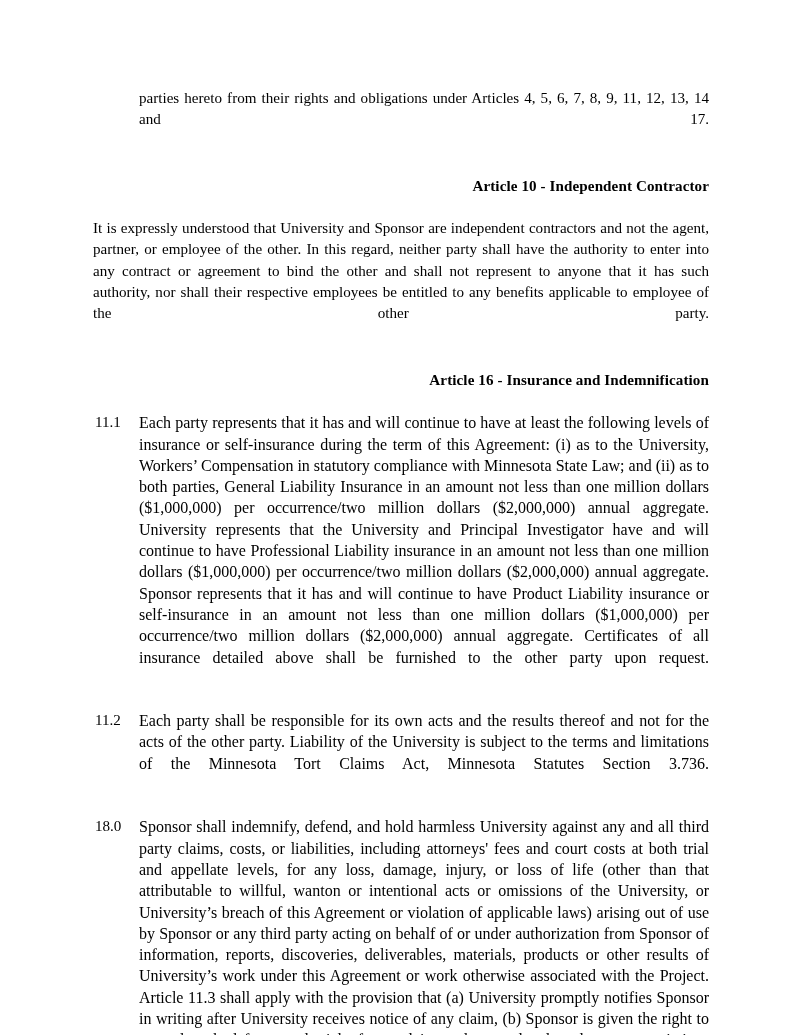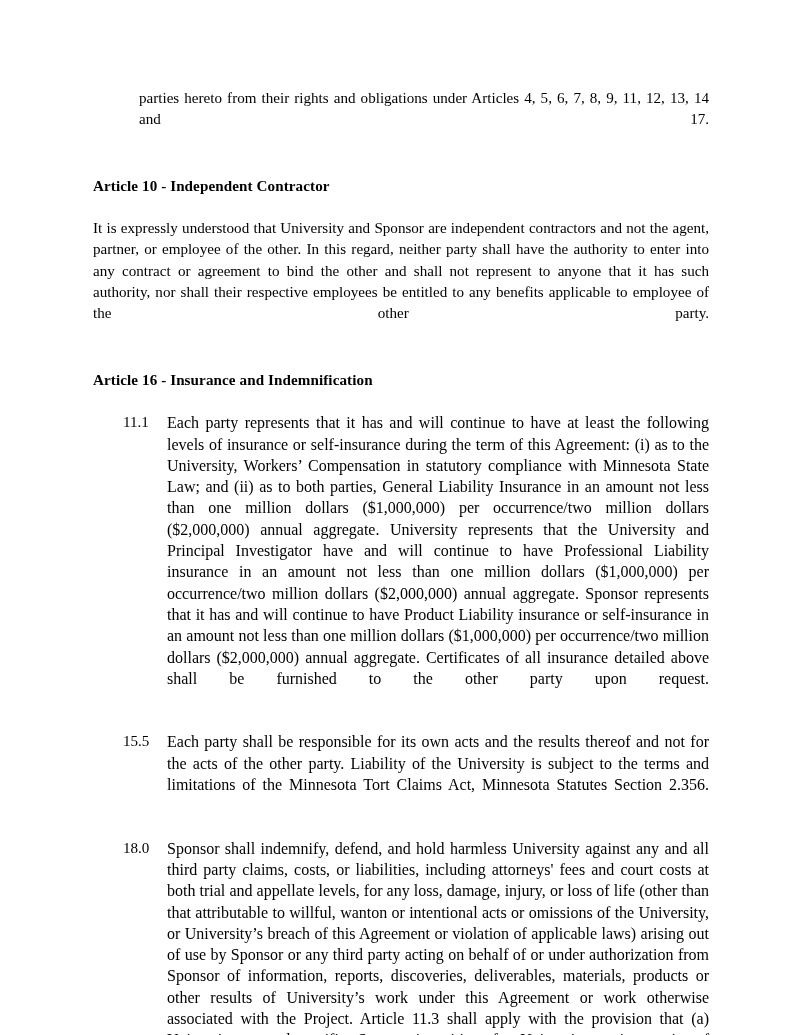--- a/index.html
+++ b/index.html
@@ -47,29 +47,28 @@
   
   .para-indent {
     padding-left: 46px;
   }
 
   .heading {
     font-size: 15.1px;
     line-height: 21.3px;
     font-weight: bold;
     margin: 0;
-    text-align: left;
+    text-align: right;
     letter-spacing: 0.1px;
   }
 
   
   .clause {
     position: relative;
     padding-left: 46px;
-    margin-left: 28px;
   }
   .clause-num {
     position: absolute;
     left: 2px;
     top: 0;
     width: 44px;
     font-size: 15.1px;
     line-height: 21.3px;
     text-align: left;
   }
@@ -113,22 +112,22 @@
     <div class="gap-md"></div>
 
     <div class="clause">
       <span class="clause-num">11.1</span>
       <div class="clause-body">Each party represents that it has and will continue to have at least the following levels of insurance or self-insurance during the term of this Agreement:  (i) as to the University, Workers’ Compensation in statutory compliance with Minnesota State Law; and (ii) as to both parties, General Liability Insurance in an amount not less than one million dollars ($1,000,000) per occurrence/two million dollars ($2,000,000) annual aggregate. University represents that the University and Principal Investigator have and will continue to have Professional Liability insurance in an amount not less than one million dollars ($1,000,000) per occurrence/two million dollars ($2,000,000) annual aggregate.  Sponsor represents that it has and will continue to have Product Liability insurance or self-insurance in an amount not less than one million dollars ($1,000,000) per occurrence/two million dollars ($2,000,000) annual aggregate.  Certificates of all insurance detailed above shall be furnished to the other party upon request.</div>
     </div>
 
     <div class="gap-md"></div>
 
     <div class="clause">
-      <span class="clause-num">15.5</span>
-      <div class="clause-body">Each party shall be responsible for its own acts and the results thereof and not for the acts of the other party. Liability of the University is subject to the terms and limitations of the Minnesota Tort Claims Act, Minnesota Statutes Section 2.356.</div>
+      <span class="clause-num">11.2</span>
+      <div class="clause-body">Each party shall be responsible for its own acts and the results thereof and not for the acts of the other party. Liability of the University is subject to the terms and limitations of the Minnesota Tort Claims Act, Minnesota Statutes Section 3.736.</div>
     </div>
 
     <div class="gap-md"></div>
 
     <div class="clause">
       <span class="clause-num">18.0</span>
       <div class="clause-body">Sponsor shall indemnify, defend, and hold harmless University against any and all third party claims, costs, or liabilities, including attorneys' fees and court costs at both trial and appellate levels, for any loss, damage, injury, or loss of life (other than that attributable to willful, wanton or intentional acts or omissions of the University, or University’s breach of this Agreement or violation of applicable laws) arising out of use by Sponsor or any third party acting on behalf of or under authorization from Sponsor of information, reports, discoveries, deliverables, materials, products or other results of University’s work under this Agreement or work otherwise associated with the Project. Article 11.3 shall apply with the provision that (a) University promptly notifies Sponsor in writing after University receives notice of any claim, (b) Sponsor is given the right to control such defense and trial of any claim and any related settlement negotiations (however Sponsor will not admit fault or liability on behalf of University without University approval, which will not be unreasonably withheld) and (c) University fully cooperates with Sponsor in the defense of any such claim.</div>
     </div>
 
   </div>

